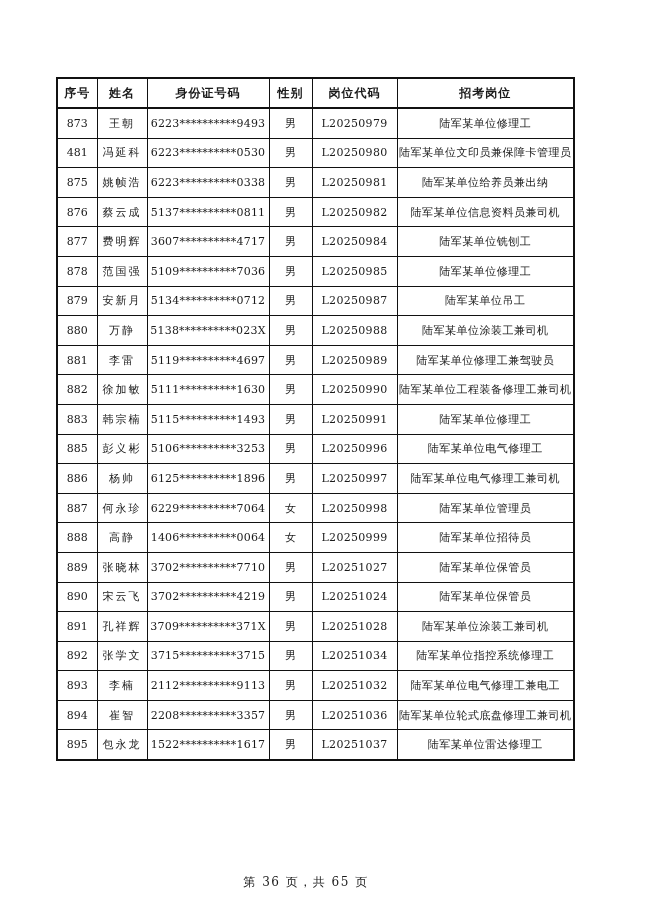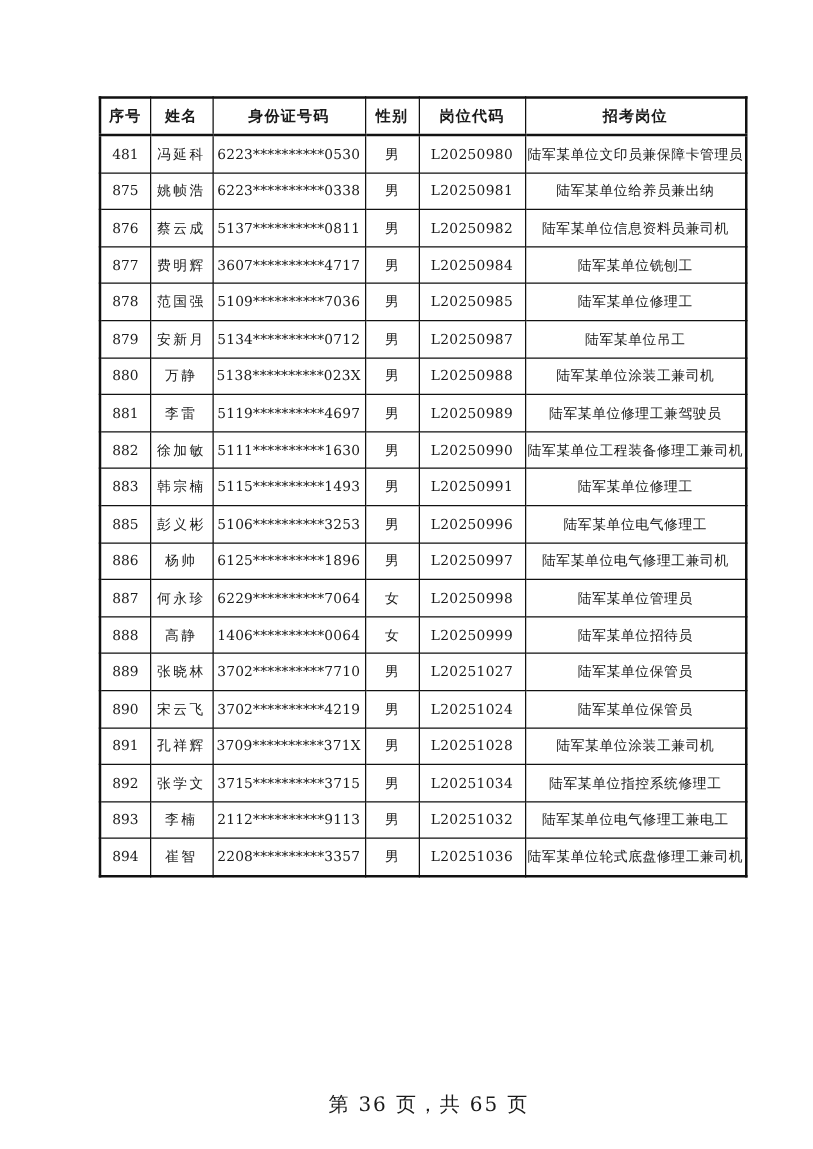--- a/index.html
+++ b/index.html
@@ -11,21 +11,21 @@
     position: relative;
     width: 650px;
     height: 919px;
     background: #ffffff;
     font-family: "DejaVu Serif", "Liberation Serif", serif;
     color: #1a1a1a;
     overflow: hidden;
   }
   table.roster {
     position: absolute;
-    left: 79px;
+    left: 56px;
     top: 77px;
     width: 517px;
     border-collapse: collapse;
     table-layout: fixed;
     border: 2px solid #111;
   }
   table.roster th,
   table.roster td {
     border: 1px solid #111;
     padding: 0;
@@ -52,24 +52,23 @@
     text-align: left;
     padding-left: 3px;
     letter-spacing: 0.5px;
   }
   .page-footer {
     position: absolute;
     left: 0;
     top: 874px;
     width: 612px;
     text-align: center;
-    font-size: 16px;
+    font-size: 12px;
     letter-spacing: 1.5px;
     color: #1a1a1a;
-    margin-left: 37px;
   }
 </style>
 </head>
 <body>
 
 <div class="page">
 
   <table class="roster">
     <colgroup>
       <col style="width:40px">
@@ -84,20 +83,28 @@
         <th>序号</th>
         <th>姓名</th>
         <th>身份证号码</th>
         <th>性别</th>
         <th>岗位代码</th>
         <th>招考岗位</th>
       </tr>
     </thead>
     <tbody>
         <tr>
+      <td class="c-serial">873</td>
+      <td class="c-name">王朝</td>
+      <td class="c-id">6223**********9493</td>
+      <td class="c-sex">男</td>
+      <td class="c-code">L20250979</td>
+      <td class="c-job">陆军某单位修理工</td>
+    </tr>
+        <tr>
       <td class="c-serial">481</td>
       <td class="c-name">冯延科</td>
       <td class="c-id">6223**********0530</td>
       <td class="c-sex">男</td>
       <td class="c-code">L20250980</td>
       <td class="c-job">陆军某单位文印员兼保障卡管理员</td>
     </tr>
         <tr>
       <td class="c-serial">875</td>
       <td class="c-name">姚帧浩</td>
@@ -243,18 +250,26 @@
       <td class="c-job">陆军某单位电气修理工兼电工</td>
     </tr>
         <tr>
       <td class="c-serial">894</td>
       <td class="c-name">崔智</td>
       <td class="c-id">2208**********3357</td>
       <td class="c-sex">男</td>
       <td class="c-code">L20251036</td>
       <td class="c-job">陆军某单位轮式底盘修理工兼司机</td>
     </tr>
+        <tr>
+      <td class="c-serial">895</td>
+      <td class="c-name">包永龙</td>
+      <td class="c-id">1522**********1617</td>
+      <td class="c-sex">男</td>
+      <td class="c-code">L20251037</td>
+      <td class="c-job">陆军某单位雷达修理工</td>
+    </tr>
       </tbody>
   </table>
 
   <div class="page-footer">第 36 页，共 65 页</div>
 
 </div>
 
 </body></html>

